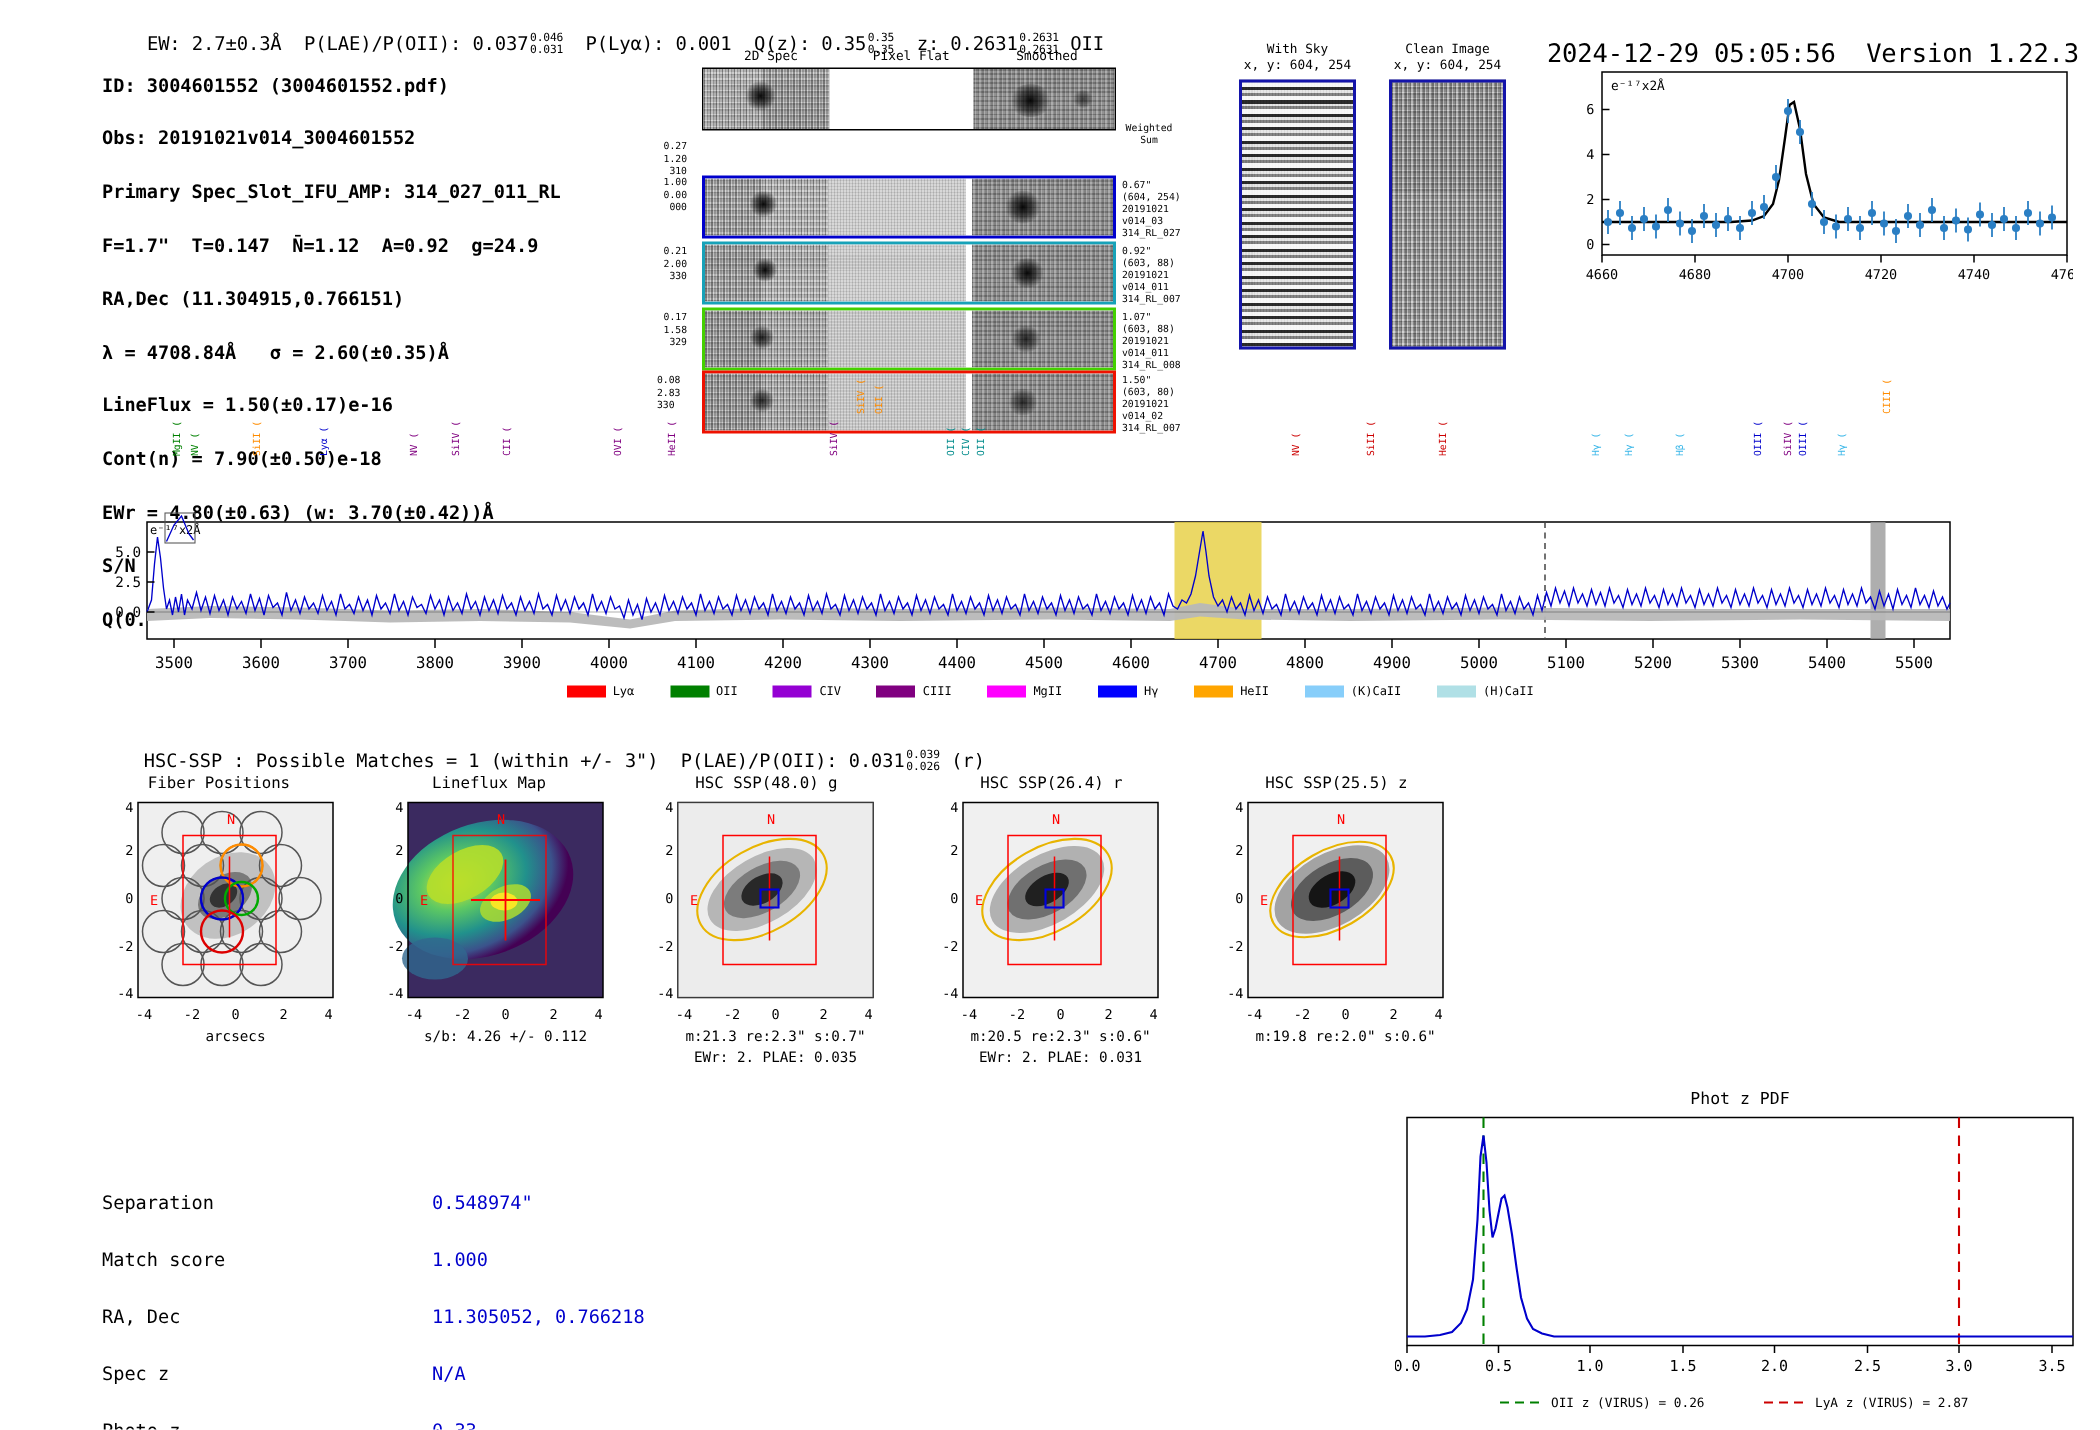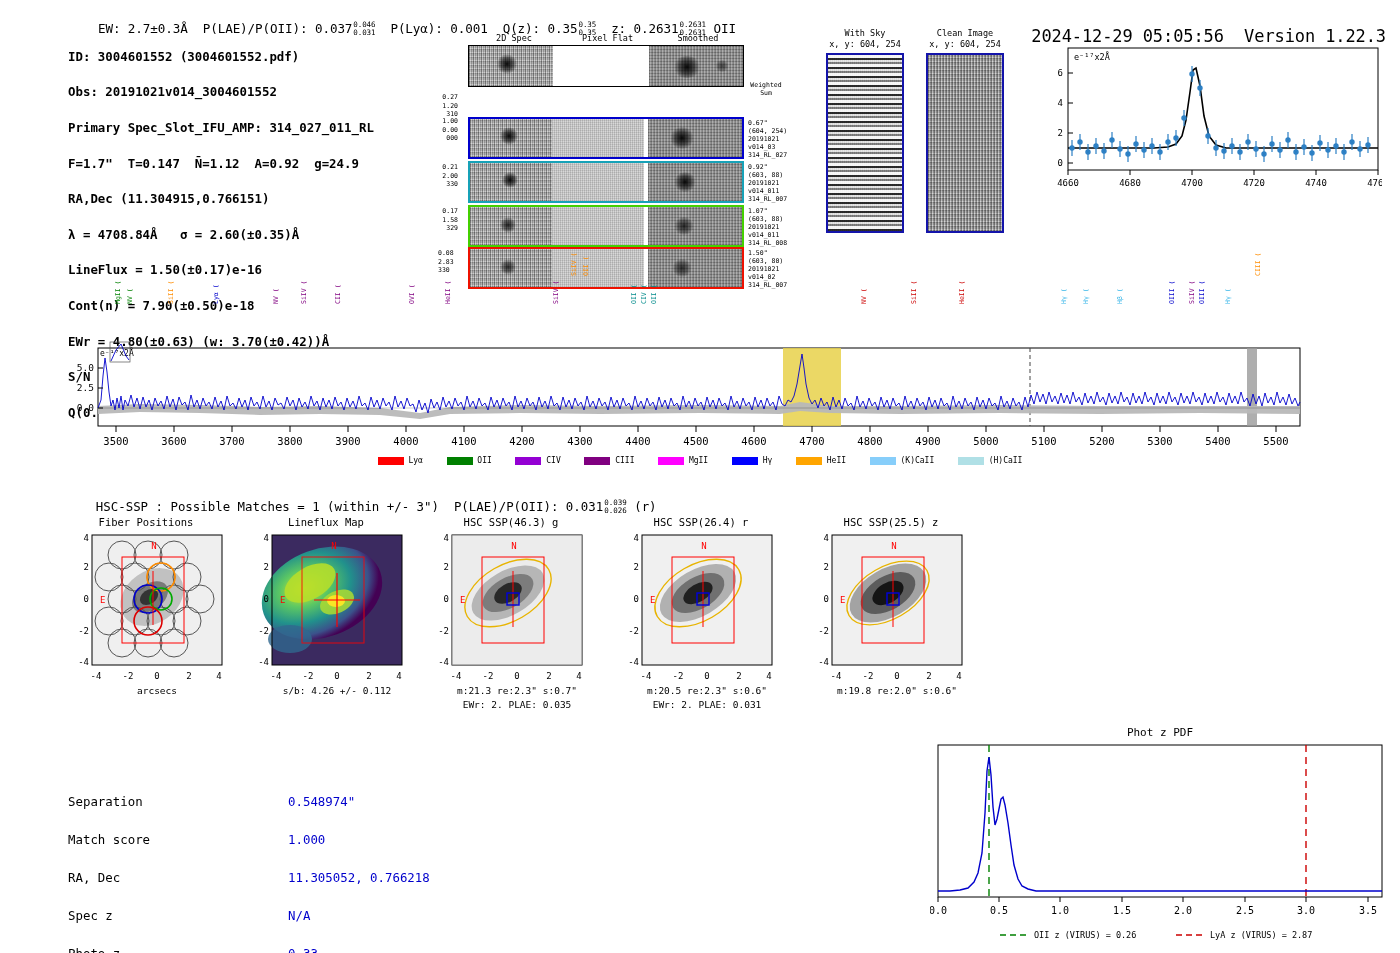--- a/index.html
+++ b/index.html
@@ -594,21 +594,21 @@
           <text x="72" y="148">-2</text>
           <text x="101" y="148">0</text>
           <text x="133" y="148">2</text>
           <text x="163" y="148">4</text>
       </g>
       <text x="101" y="163" font-family="DejaVu Sans Mono, monospace" font-size="9.5" fill="#000" text-anchor="middle">s/b: 4.26 +/- 0.112</text>
     </svg>
   </div>
 
   <div class="abs" style="top:516px; left:416px; width:190px;">
-    <div class="cut-title">HSC SSP(46.3) g</div>
+    <div class="cut-title">HSC SSP(48.0) g</div>
     <svg width="190" height="190" viewBox="0 0 190 190" style="margin-top:3px;">
       <rect x="36" y="4" width="130" height="130" fill="#f0f0f0" stroke="#000" stroke-width="1"></rect>
       <g opacity="0.5">
         <rect x="36" y="4" width="130" height="130" fill="#e8e8e8"></rect>
       </g>
       <ellipse cx="92" cy="62" rx="40" ry="22" fill="#808080" opacity="0.5" transform="rotate(-30 92 62)"></ellipse>
       <ellipse cx="92" cy="62" rx="28" ry="15" fill="#555" opacity="0.6" transform="rotate(-30 92 62)"></ellipse>
       <ellipse cx="92" cy="62" rx="15" ry="9" fill="#1a1a1a" opacity="0.85" transform="rotate(-30 92 62)"></ellipse>
       <ellipse cx="92" cy="62" rx="47" ry="28" fill="none" stroke="#e8b400" stroke-width="1.4" transform="rotate(-30 92 62)"></ellipse>
       <rect x="66" y="26" width="62" height="86" fill="none" stroke="#ff0000" stroke-width="1"></rect>

